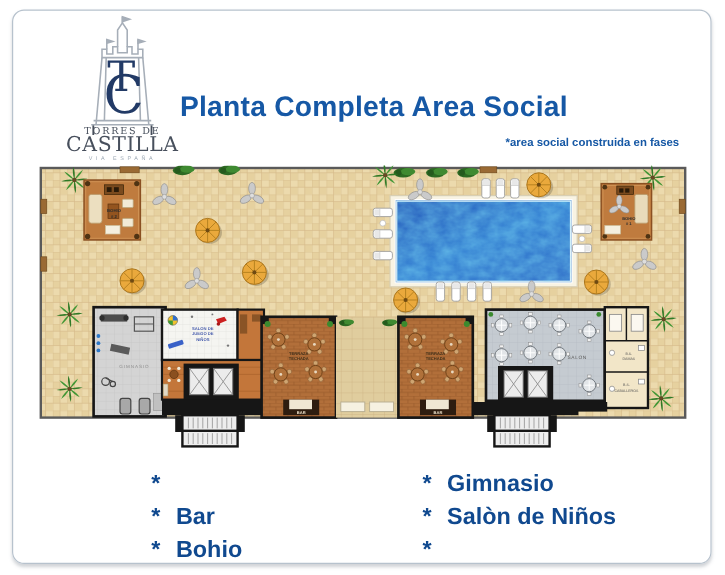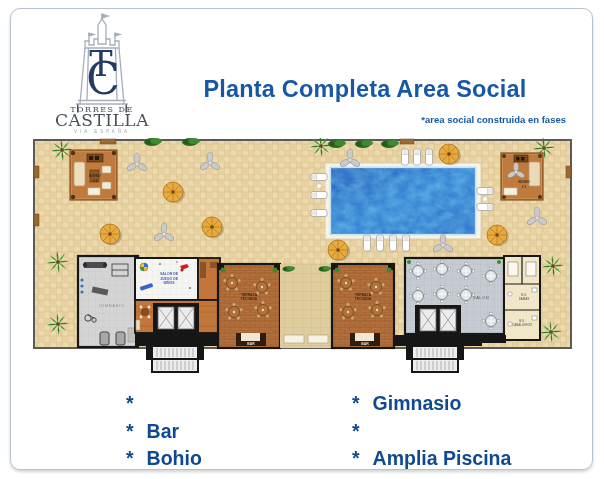--- a/index.html
+++ b/index.html
@@ -1,19 +1,19 @@
 <!DOCTYPE html>
 <html><head>
 <meta charset="utf-8">
 <style>
   html,body{margin:0;padding:0;background:#ffffff;}
   body{width:604px;height:479px;position:relative;font-family:"Liberation Sans",sans-serif;overflow:hidden;}
   .frame{position:absolute;left:10px;top:8px;width:581px;height:460px;border:1.6px solid #b7c2cd;border-radius:10px;box-shadow:0 2px 3px rgba(120,130,140,.35);}
   .logo{position:absolute;left:40px;top:12px;}
-  .title{position:absolute;left:150px;right:24px;top:76px;text-align:center;font-size:23.5px;font-weight:bold;color:#1658a5;letter-spacing:.2px;}
+  .title{position:absolute;left:150px;right:24px;top:76px;text-align:left;font-size:23.5px;font-weight:bold;color:#1658a5;letter-spacing:.2px;}
   .note{position:absolute;right:38px;top:114px;font-size:9.5px;font-weight:bold;color:#1658a5;}
   .plan{position:absolute;left:32px;top:138px;}
   .col{position:absolute;top:390px;}
   .col-left{left:126px;}
   .col-right{left:352px;}
   .feat{display:flex;align-items:center;height:27.5px;font-size:19.5px;font-weight:bold;color:#10498f;}
   .feat .b{margin-right:13px;}
   svg text{font-family:"Liberation Sans",sans-serif;}
   svg text.serif{font-family:"DejaVu Serif",serif;}
 </style>
@@ -411,18 +411,18 @@
     <span>Bohio</span>
   </div>
 </div>
 <div class="col col-right">
   <div class="feat">
     <span class="b">*</span>
     <span>Gimnasio</span>
   </div>
   <div class="feat">
     <span class="b">*</span>
-  </div>
-  <div class="feat">
-    <span class="b">*</span>
-    <span>Amplia Piscina</span>
+    <span>Salòn de Niños</span>
+  </div>
+  <div class="feat">
+    <span class="b">*</span>
   </div>
 </div>
 
 </body></html>

